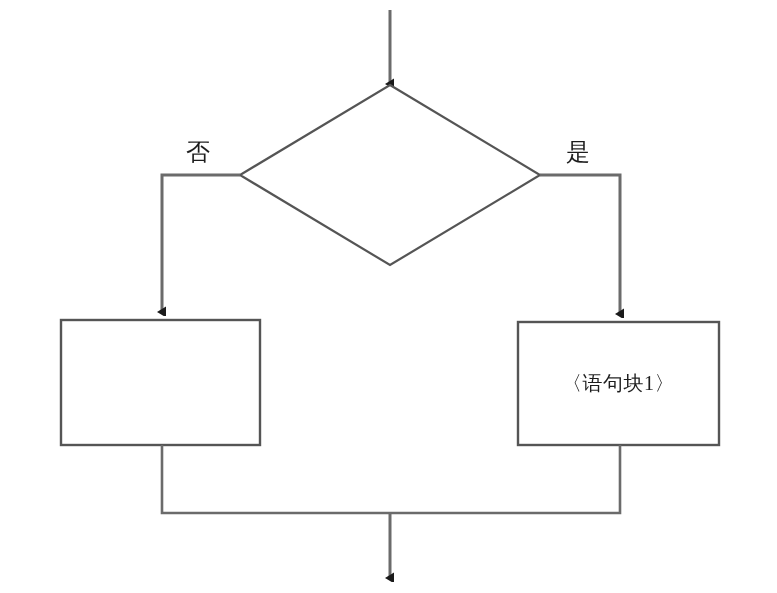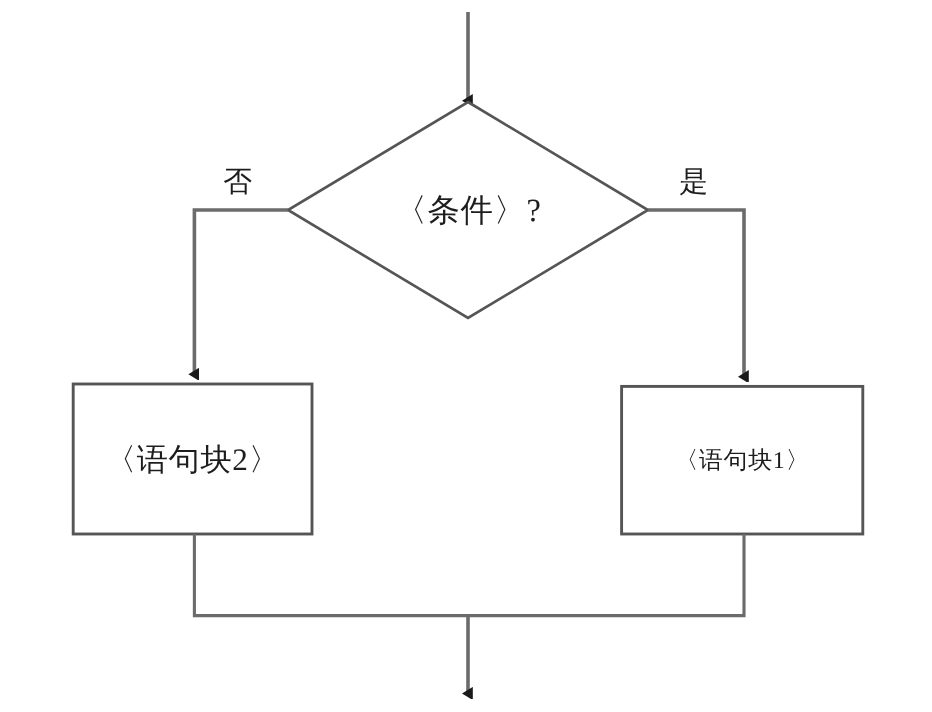--- a/index.html
+++ b/index.html
@@ -97,23 +97,21 @@
 
     <rect x="518" y="322" width="201" height="123" fill="#ffffff" stroke="#555555" stroke-width="2.4"></rect>
 
     <path d="M 162,445 L 162,513 L 390,513" fill="none" stroke="#6b6b6b" stroke-width="2.6" stroke-linejoin="miter"></path>
 
     <path d="M 620,445 L 620,513 L 390,513" fill="none" stroke="#6b6b6b" stroke-width="2.6" stroke-linejoin="miter"></path>
 
     <line x1="390" y1="513" x2="390" y2="578" stroke="#6b6b6b" stroke-width="3" marker-end="url(#arrowhead)"></line>
   </svg>
 
-  <div class="node-text" id="condition-label">〈条件〉?</div>
 
   <div class="node-text" id="process-1-label">〈语句块1〉</div>
 
-  <div class="node-text" id="process-2-label">〈语句块2〉</div>
 
   <div class="edge-label" id="edge-label-no">否</div>
 
   <div class="edge-label" id="edge-label-yes">是</div>
 
 </div>
 
 </body></html>

